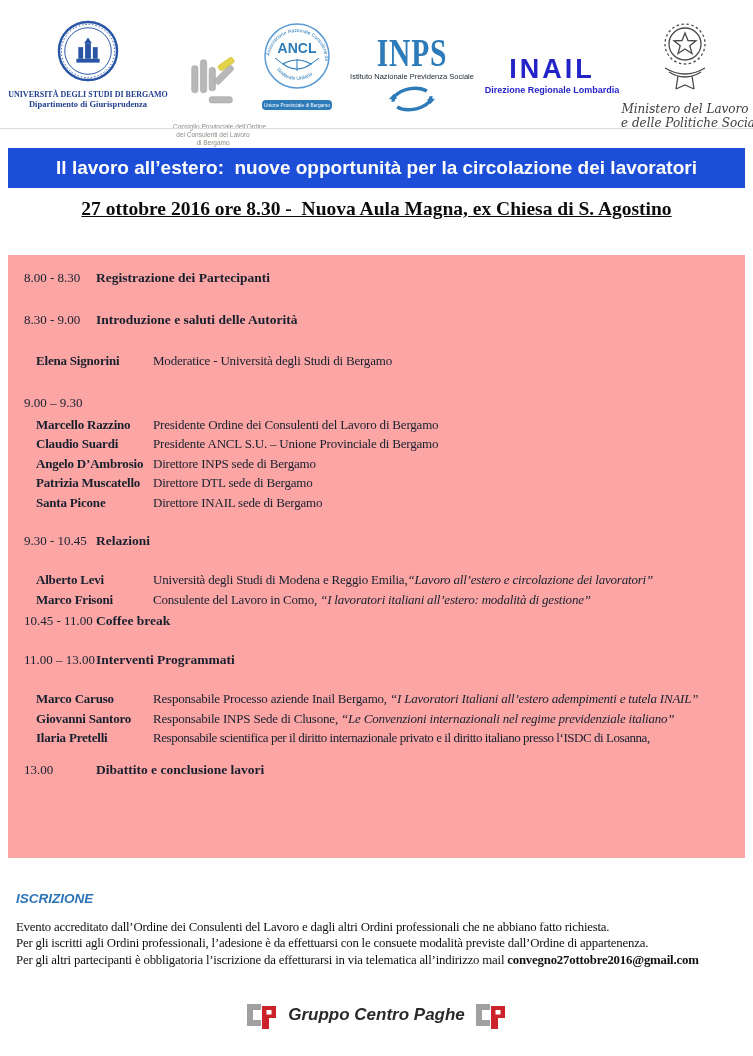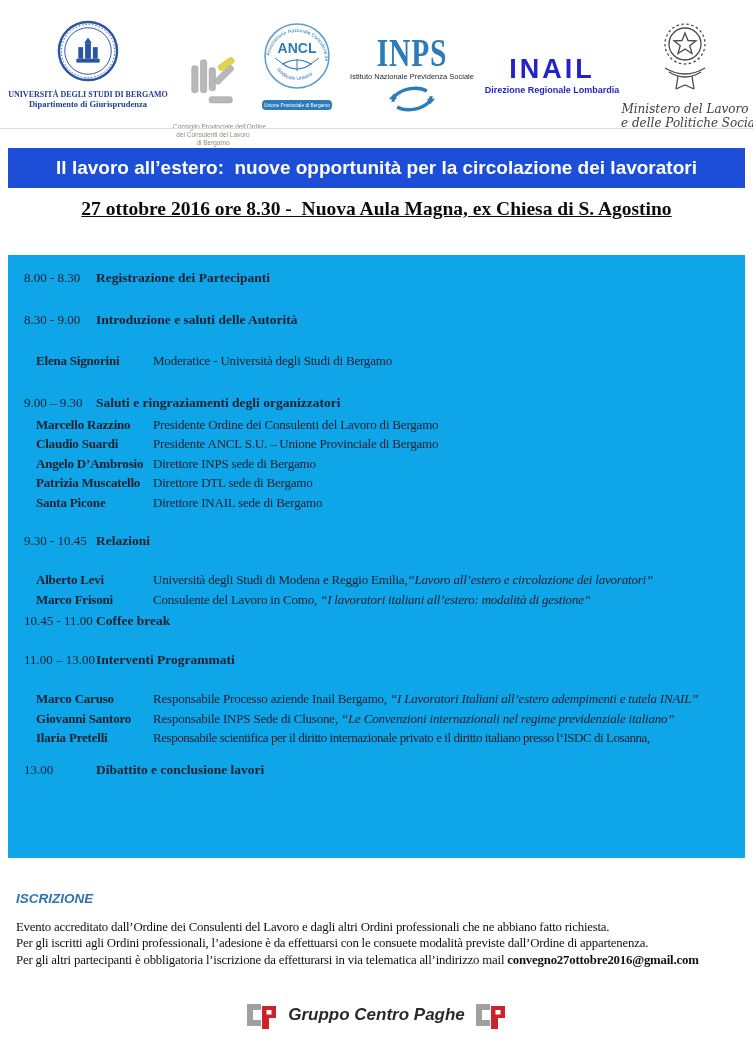--- a/index.html
+++ b/index.html
@@ -38,21 +38,21 @@
   
   .titlebar { position:absolute; top:133px; left:8px; right:8px; height:40px; background:#1d4ed8;
               color:#ffffff; display:flex; align-items:center; justify-content:center;
               font-family:"Liberation Sans",sans-serif; font-weight:bold; font-size:19px; white-space:pre;margin-top:15px; }
 
   
   .subtitle { position:absolute; top:198px; left:0; right:0; text-align:center;
               font-weight:bold; font-size:19.5px; color:#0c0c0c; white-space:pre;text-decoration:underline; }
 
   
-  .program { position:absolute; top:255px; left:8px; right:8px; height:603px; background:#0ea5e9;
+  .program { position:absolute; top:255px; left:8px; right:8px; height:603px; background:#fca5a5;
              color:#18202e; font-size:13px; overflow:hidden; }
   .prow { display:flex; line-height:18px; white-space:nowrap; }
   .time { width:72px; margin-left:16px; flex:none; }
   .stitle { font-weight:bold; font-size:13.5px;font-family:Liberation Serif, serif; }
   .person { line-height:19.5px; letter-spacing:-0.2px;align-items:center; }
   .pname { width:117px; margin-left:28px; flex:none; font-weight:bold; }
   .prole { }
   .quote { font-style:italic; }
   .tight { letter-spacing:-0.45px; }
   .quoteline { margin-left:145px; line-height:19.5px; font-style:italic; white-space:nowrap; }
@@ -200,21 +200,20 @@
       <span class="stitle">Introduzione e saluti delle Autorità</span>
     </div>
 
     <div class="prow person mt22">
       <span class="pname">Elena Signorini</span>
       <span class="prole">Moderatice - Università degli Studi di Bergamo</span>
     </div>
 
     <div class="prow mt23">
       <span class="time">9.00 – 9.30</span>
-      <span class="stitle">Saluti e ringraziamenti degli organizzatori</span>
     </div>
 
     <div class="mt19">
       <div class="prow person">
         <span class="pname">Marcello Razzino</span>
         <span class="prole">Presidente Ordine dei Consulenti del Lavoro di Bergamo</span>
       </div>
       <div class="prow person">
         <span class="pname">Claudio Suardi</span>
         <span class="prole">Presidente ANCL S.U. – Unione Provinciale di Bergamo</span>

